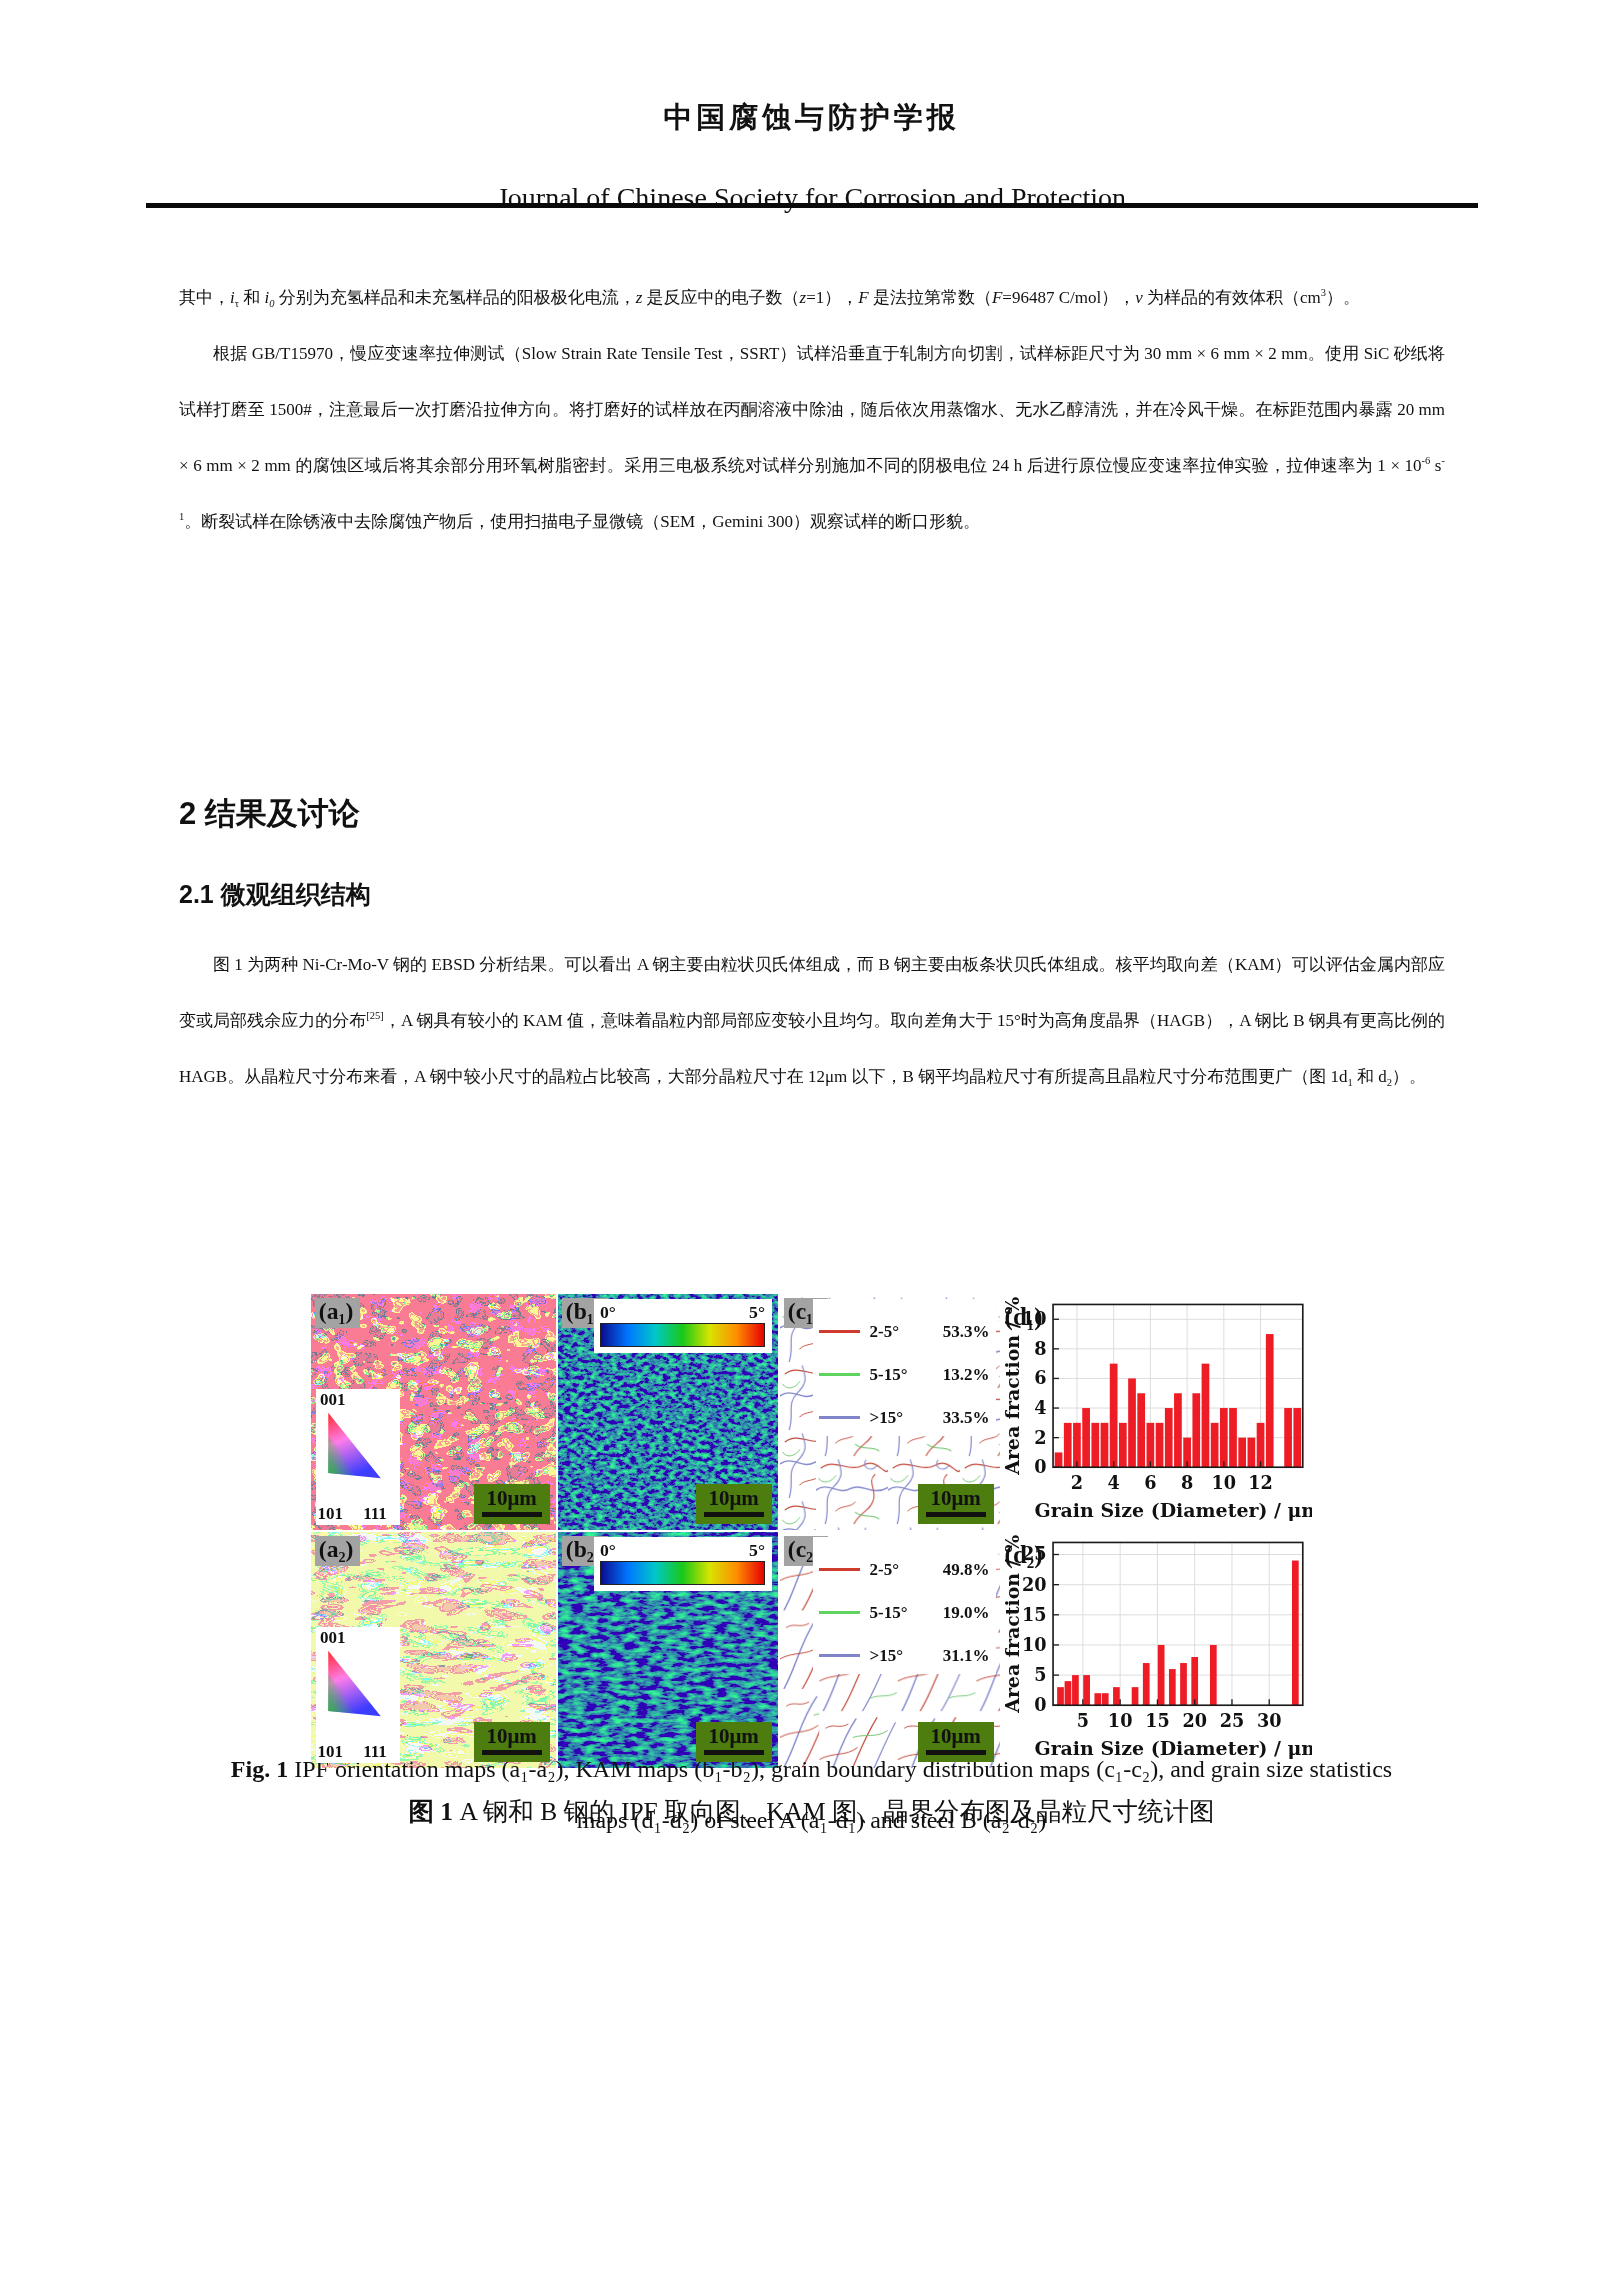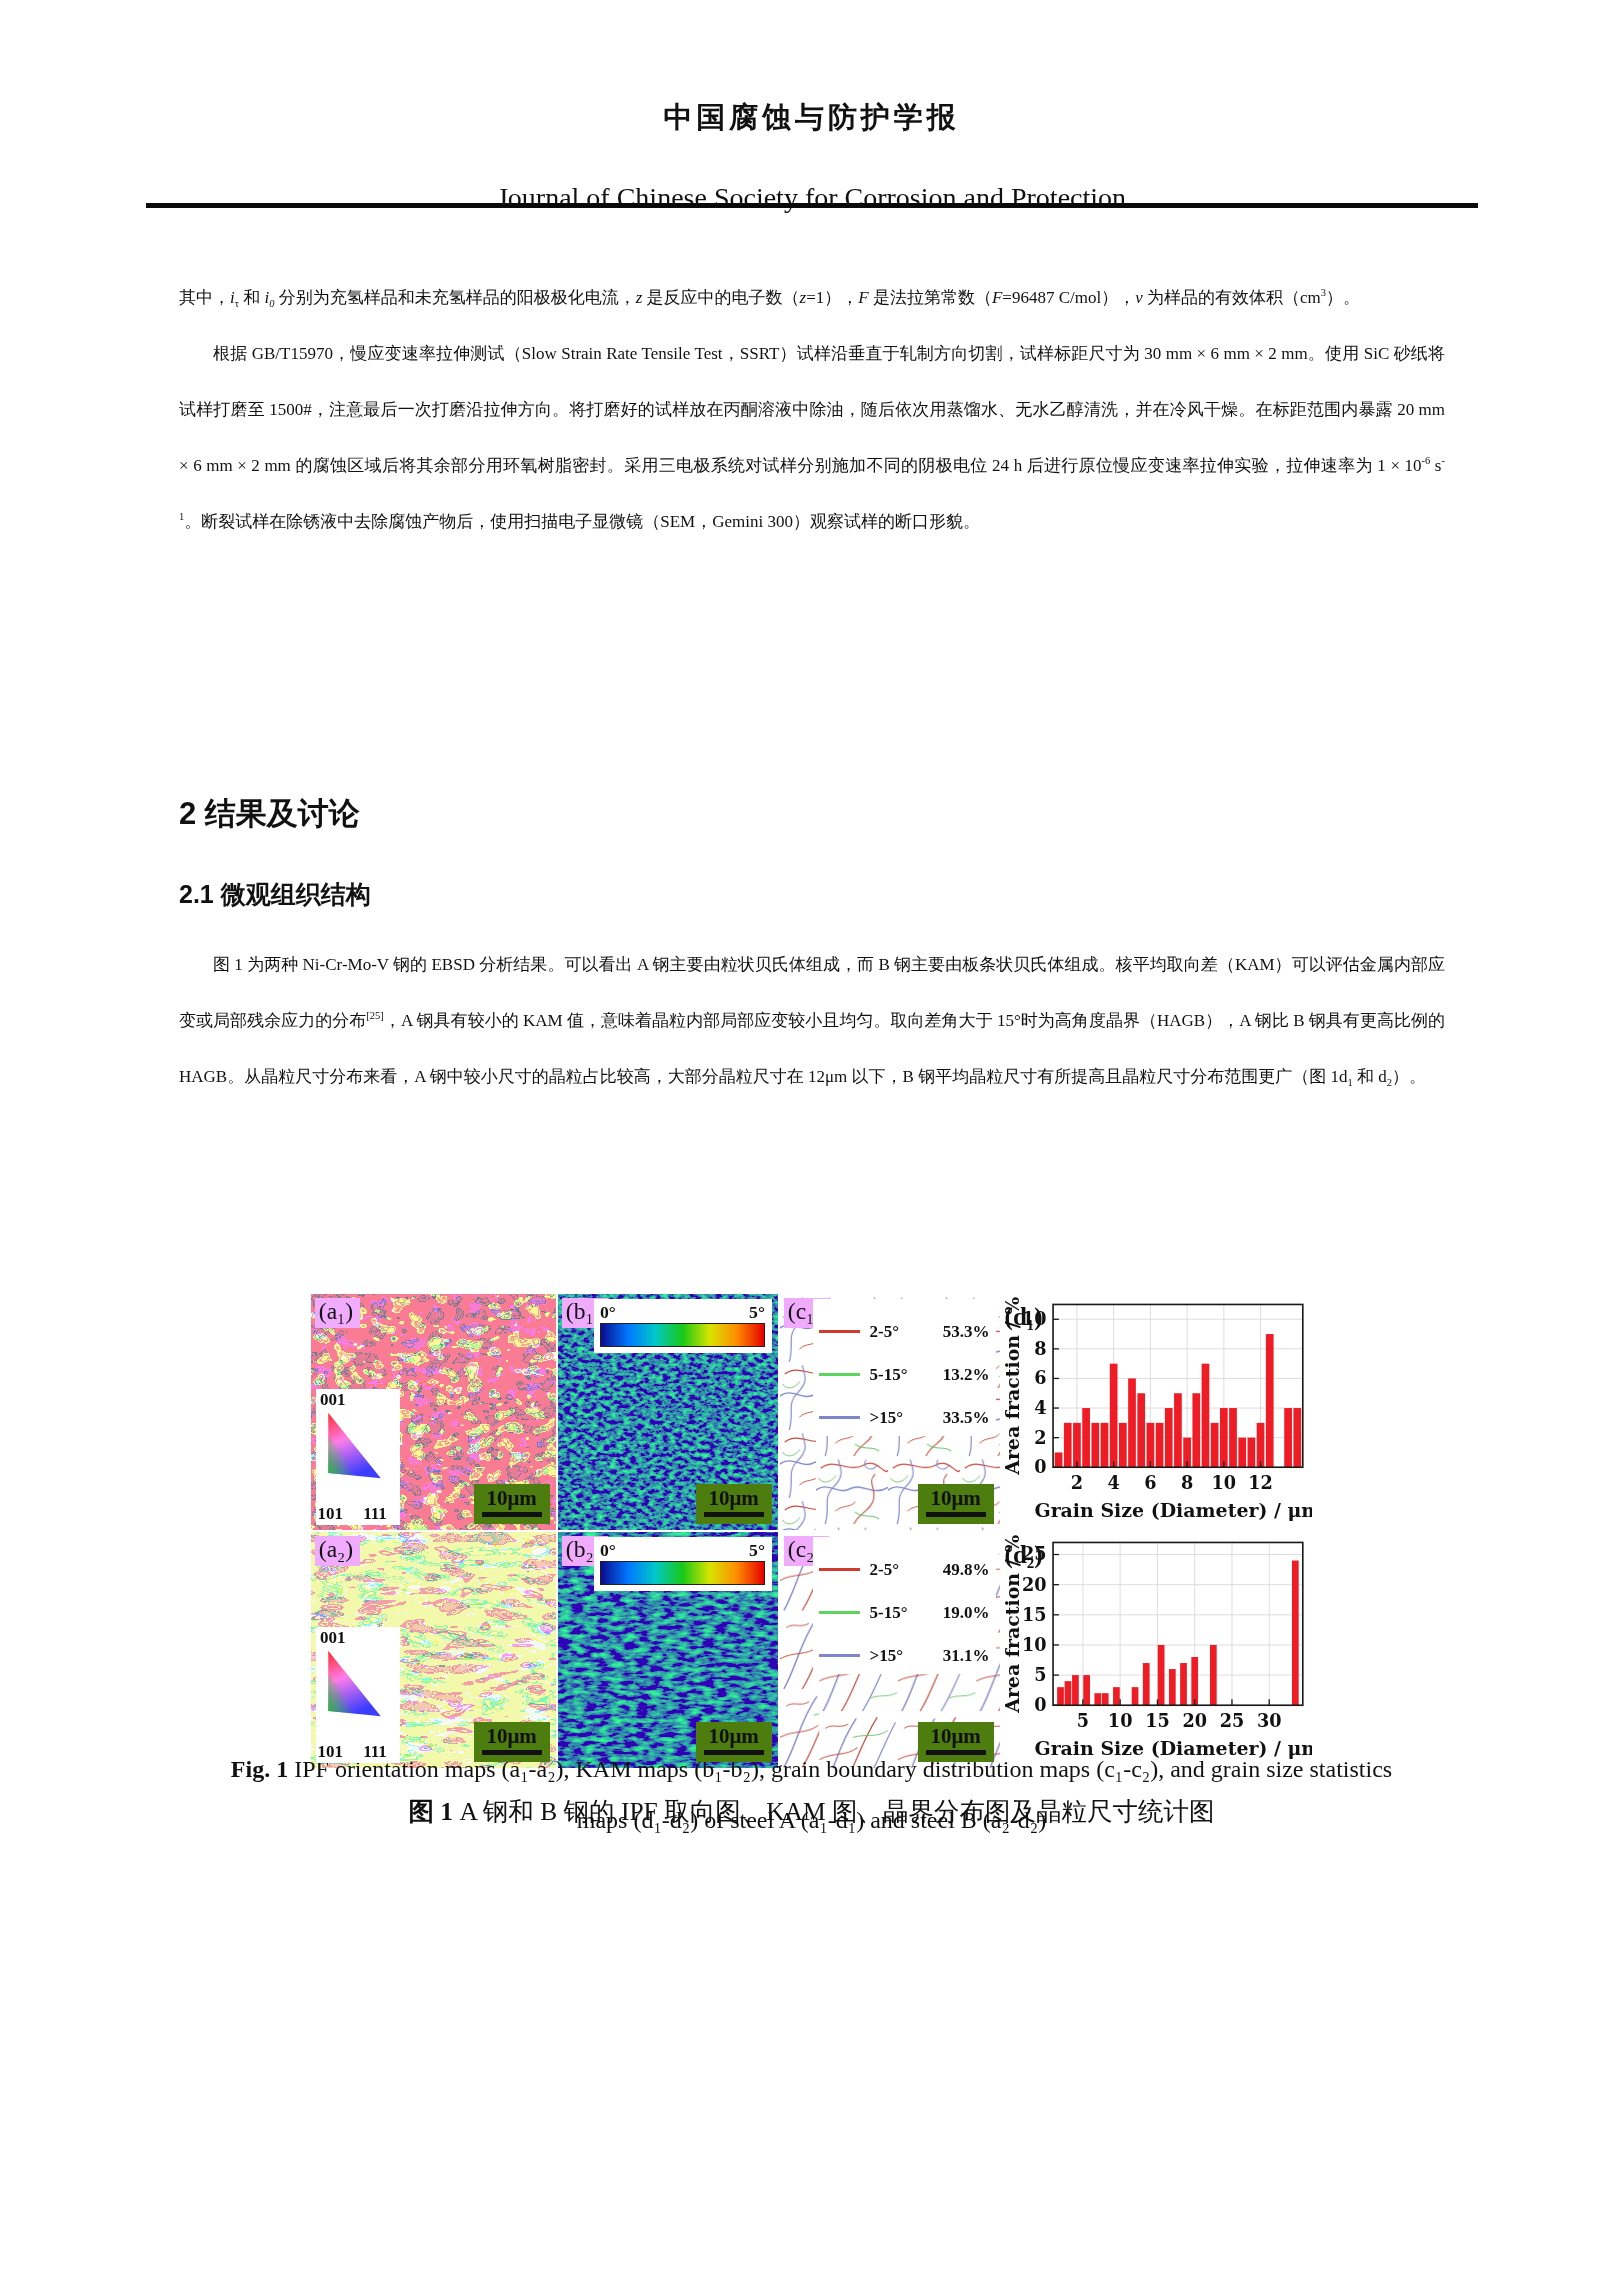--- a/index.html
+++ b/index.html
@@ -26,22 +26,22 @@
          font-family:"Liberation Sans", sans-serif;font-size:31px;font-weight:bold;}
   h3.subsec{margin:0;position:absolute;left:179px;top:878px;
          font-family:"Liberation Sans", sans-serif;font-size:25px;font-weight:bold;}
 
   
   .fig{position:absolute;left:311px;top:1294px;width:1001px;}
   .fig-grid{display:grid;grid-template-columns:245px 220px 220px 310px;
             grid-auto-rows:236px;gap:2px;}
   .panel{position:relative;overflow:hidden;background:#fff;}
   .panel svg.art{position:absolute;inset:0;width:100%;height:100%;display:block;}
-  .plabel{position:absolute;top:3.9px;left:3.9px;background:#f0abfc;padding:1.3px 6.5px 2.6px 3.9px;
-          font-weight:normal;font-size:23.6px;line-height:1.1;z-index:3;}
+  .plabel{position:absolute;top:3.9px;left:3.9px;background:#a3a3a3;padding:1.3px 6.5px 2.6px 3.9px;
+          font-weight:bold;font-size:23.6px;line-height:1.1;z-index:3;}
   .chart-plabel{position:absolute;top:9.2px;left:2.6px;font-weight:bold;font-size:25px;z-index:3;}
 
   .scalebar{position:absolute;right:6.5px;bottom:6.5px;background:#4d7c0f;z-index:3;
             padding:2.6px 7.9px 6.5px 7.9px;text-align:center;}
   .scalebar-text{font-size:21px;font-weight:bold;display:block;}
   .scalebar-bar{width:60px;height:4.6px;background:#111;margin:1.3px auto 0 auto;}
 
   .ipf-key{position:absolute;left:5.2px;bottom:5.2px;width:84px;height:136px;background:#fff;z-index:3;}
   .ipf-top{position:absolute;top:1.3px;left:3.9px;font-size:17px;font-weight:bold;}
   .ipf-bl{position:absolute;bottom:1.3px;left:1.3px;font-size:17px;font-weight:bold;}

